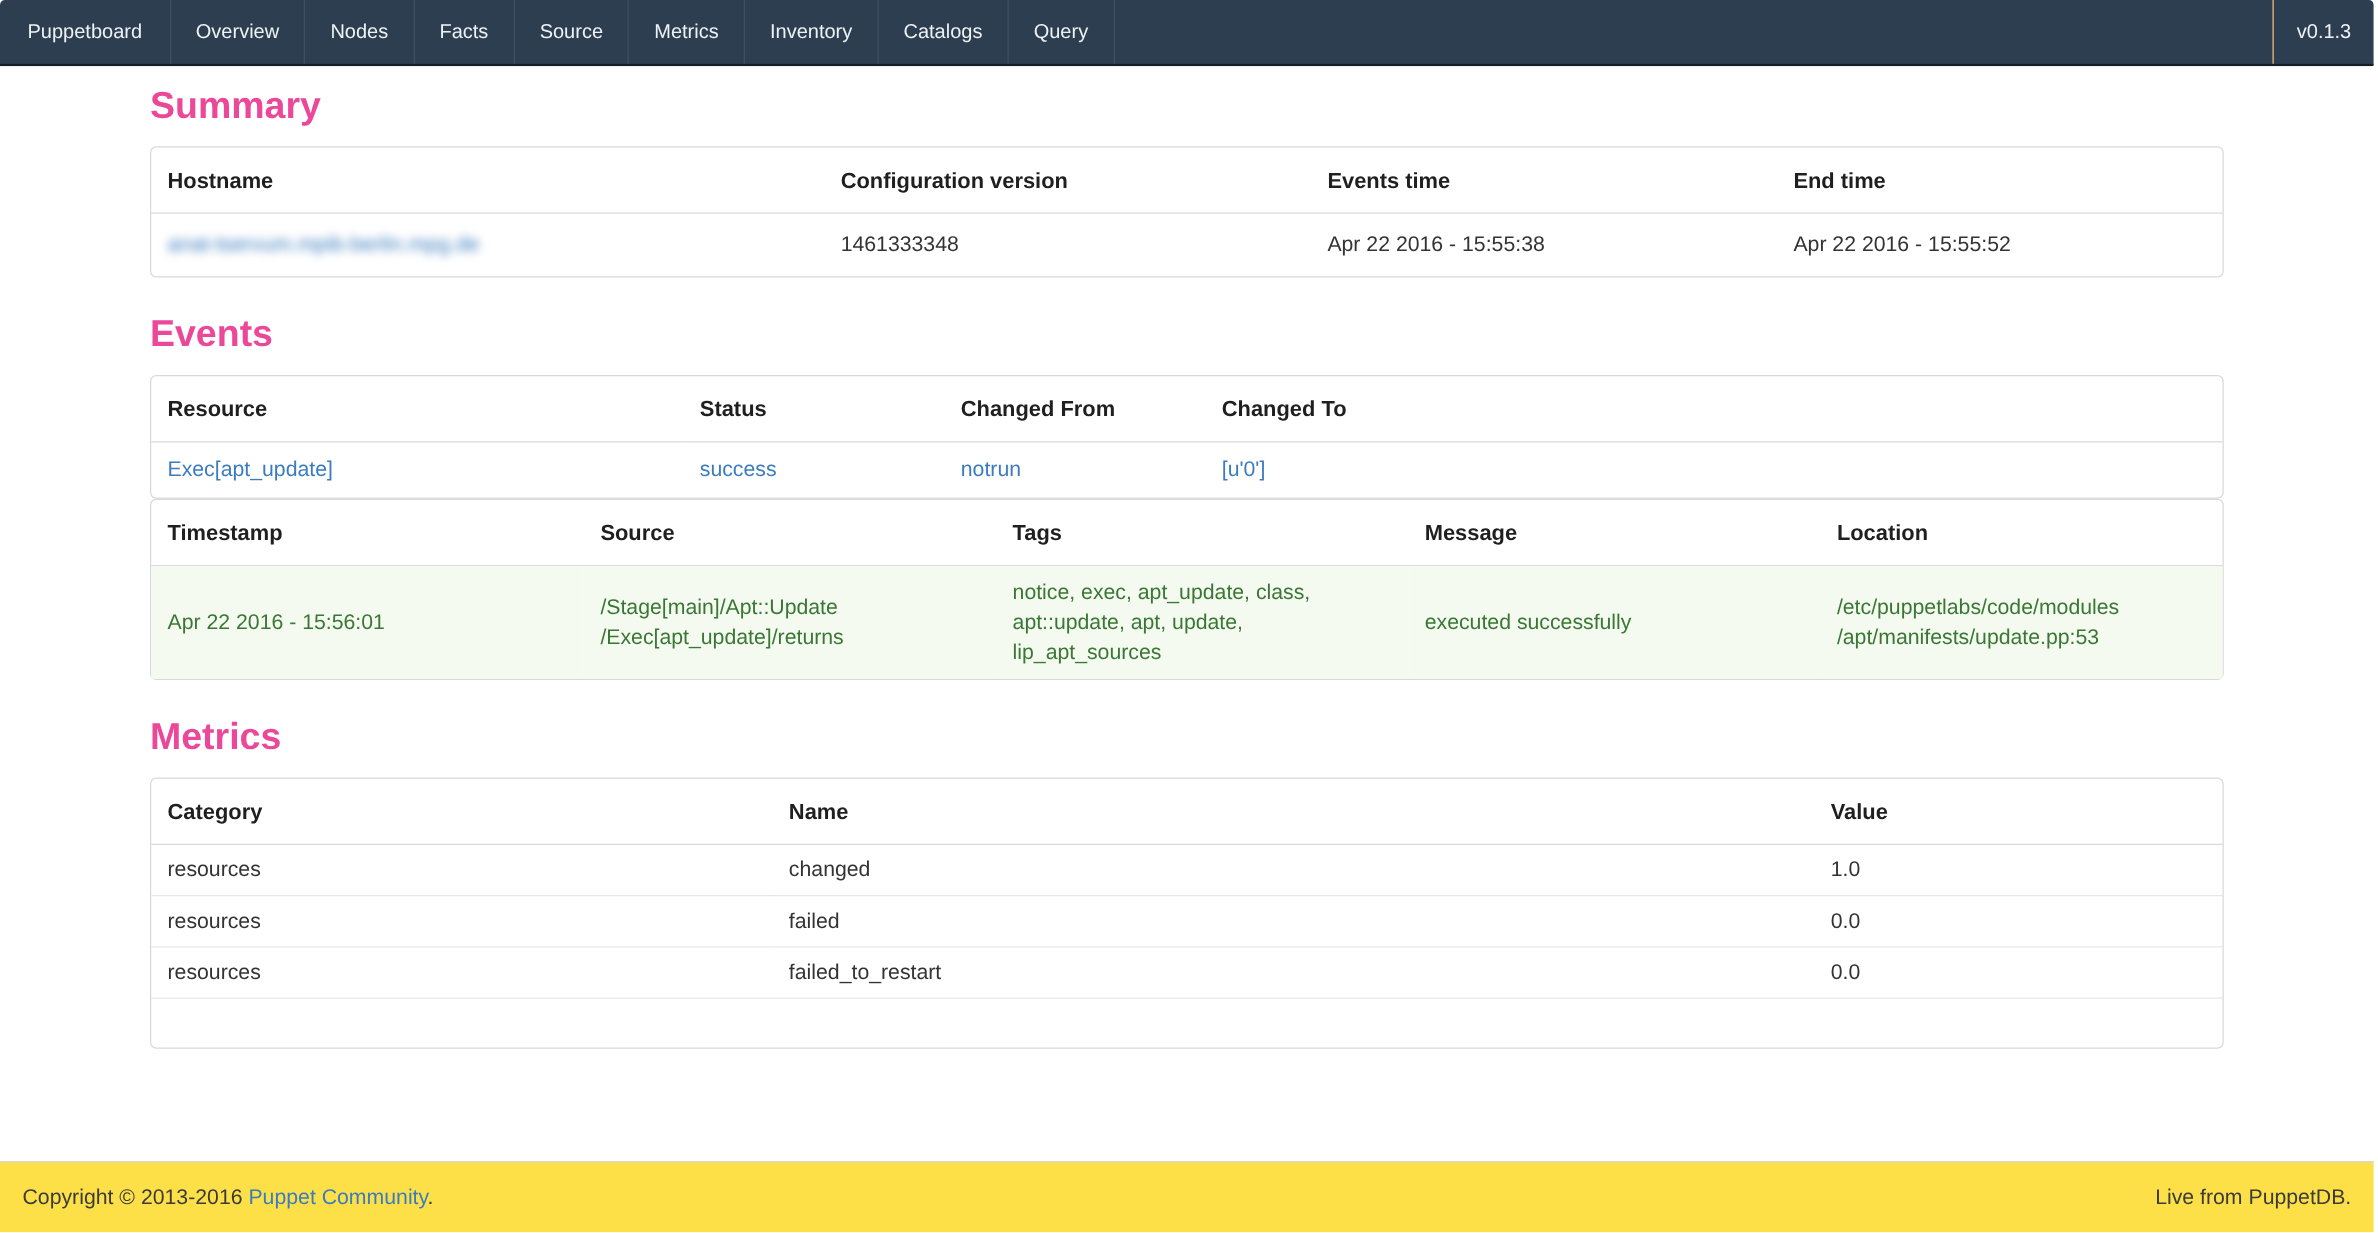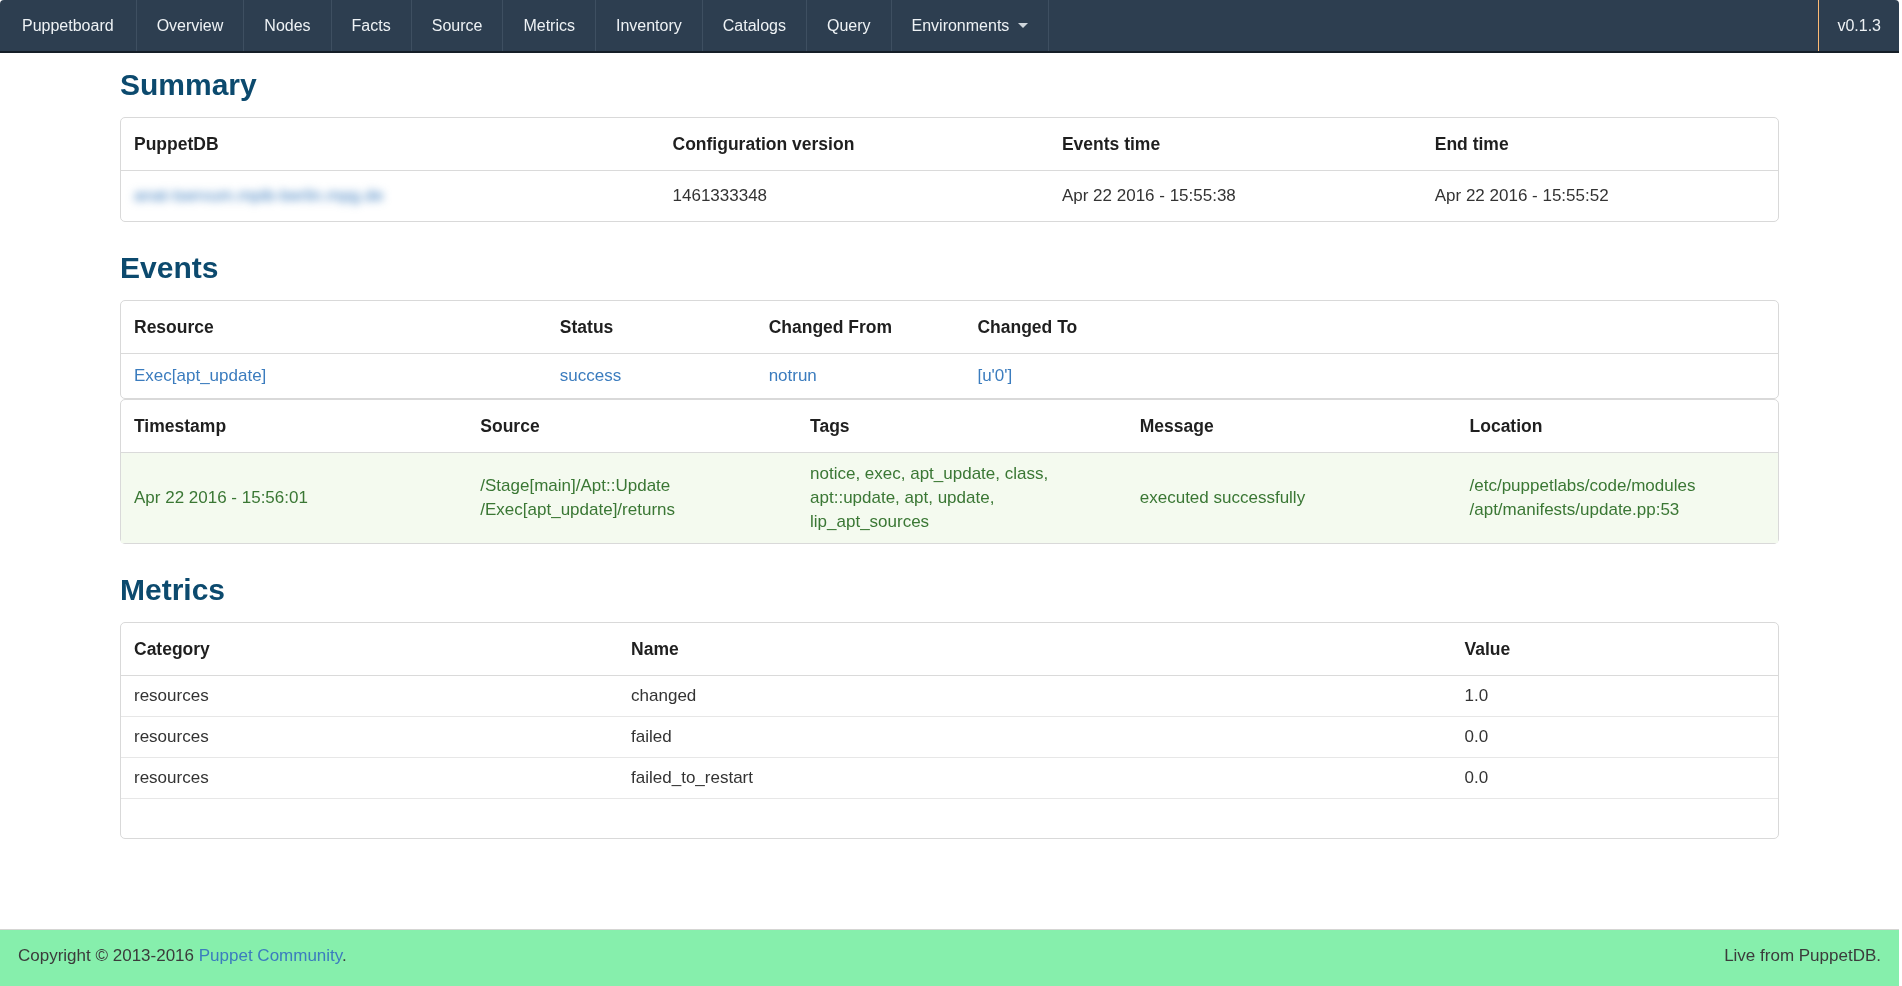--- a/index.html
+++ b/index.html
@@ -26,21 +26,21 @@
     border-top:5px solid #cfd6dc;
   }
   .nav-spacer { flex:1; }
   .nav-version {
     display:flex; align-items:center; padding:0 18px;
     color:#eef2f5; font-size:16px; border-left:1px solid #fdba74;
   }
 
   
   .container { padding:0 120px; }
-  h2 { font-size:30px; line-height:35px; font-weight:700; color:#0c4a6e; margin:28px 0 15px; }
+  h2 { font-size:30px; line-height:35px; font-weight:700; color:#ec4899; margin:28px 0 15px; }
   h2.first { margin-top:14px; }
 
   table.tbl {
     width:100%; border-collapse:separate; border-spacing:0;
     border:1px solid #d9d9d9; border-radius:5px; table-layout:fixed;
     font-size:17px; color:#333;
   }
   .tbl th {
     text-align:left; font-weight:700; color:#1f1f1f; font-size:17.5px;
     padding:16px 13px; line-height:20px; border-bottom:1px solid #dadada;
@@ -60,61 +60,57 @@
   tr.success td { background:#f4faef; color:#3a7734; }
   td.pre { white-space:pre-line; }
 
   
   .tbl-metrics td { padding:10px 13px; }
   tr.partial-row td { height:40px; padding:0 13px; }
 
   
   .footer {
     position:absolute; left:0; right:0; bottom:0; height:57px;
-    background:#86efac; border-top:1px solid #d5d5d3;
-    display:flex; align-items:flex-start; justify-content:space-between;
-    padding:16px 18px; font-size:17px; color:#3b3b3b; z-index:10;
+    background:#fde047; border-top:1px solid #d5d5d3;
+    display:flex; align-items:center; justify-content:space-between;
+    padding:0 18px; font-size:17px; color:#3b3b3b; z-index:10;
   }
 </style>
 </head>
 <body>
 
 <div class="screen">
 
   <nav class="navbar">
     <a class="nav-item brand">Puppetboard</a>
     <a class="nav-item">Overview</a>
     <a class="nav-item">Nodes</a>
     <a class="nav-item">Facts</a>
     <a class="nav-item">Source</a>
     <a class="nav-item">Metrics</a>
     <a class="nav-item">Inventory</a>
     <a class="nav-item">Catalogs</a>
     <a class="nav-item">Query</a>
-    <a class="nav-item">
-      <span>Environments</span>
-      <span class="caret"></span>
-    </a>
     <div class="nav-spacer"></div>
     <span class="nav-version">v0.1.3</span>
   </nav>
 
   <div class="container">
 
     <h2 class="first">Summary</h2>
     <table class="tbl">
       <colgroup>
           <col style="width:32.5%">
           <col style="width:23.5%">
           <col style="width:22.5%">
           <col style="width:21.5%">
         </colgroup>
       <thead>
         <tr>
-          <th>PuppetDB</th>
+          <th>Hostname</th>
           <th>Configuration version</th>
           <th>Events time</th>
           <th>End time</th>
         </tr>
       </thead>
       <tbody>
         <tr>
           <td>
             <a class="lnk blurred">anat-tservum.mpib-berlin.mpg.de</a>
           </td>

